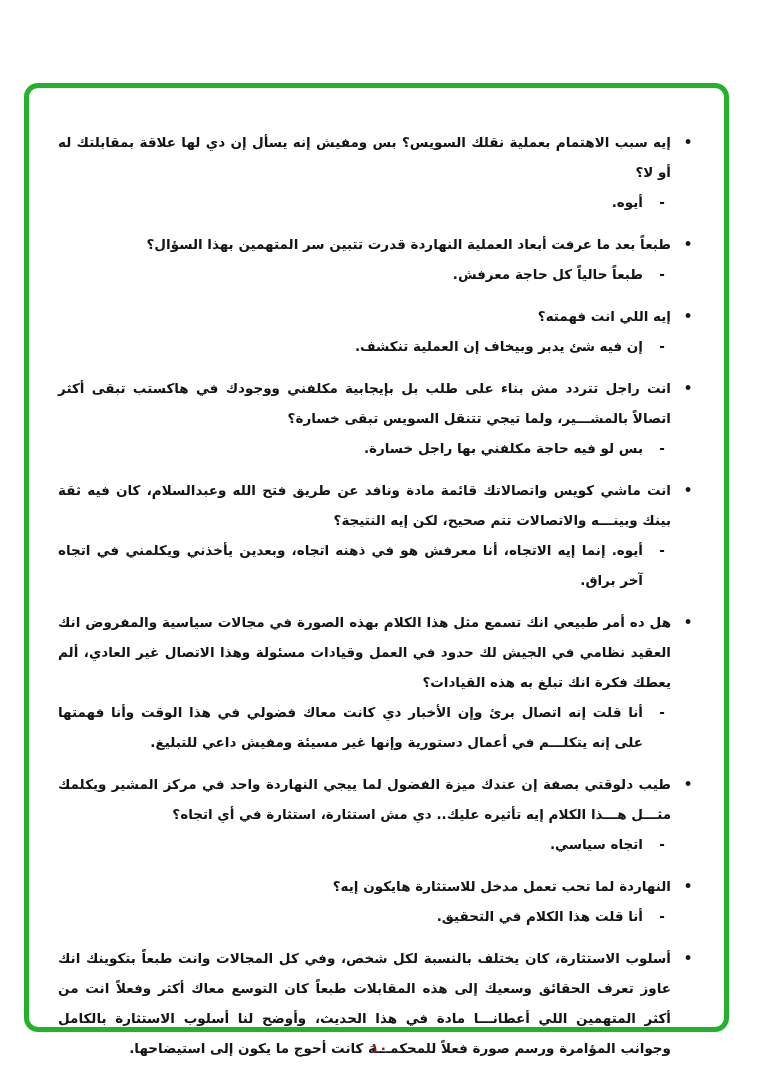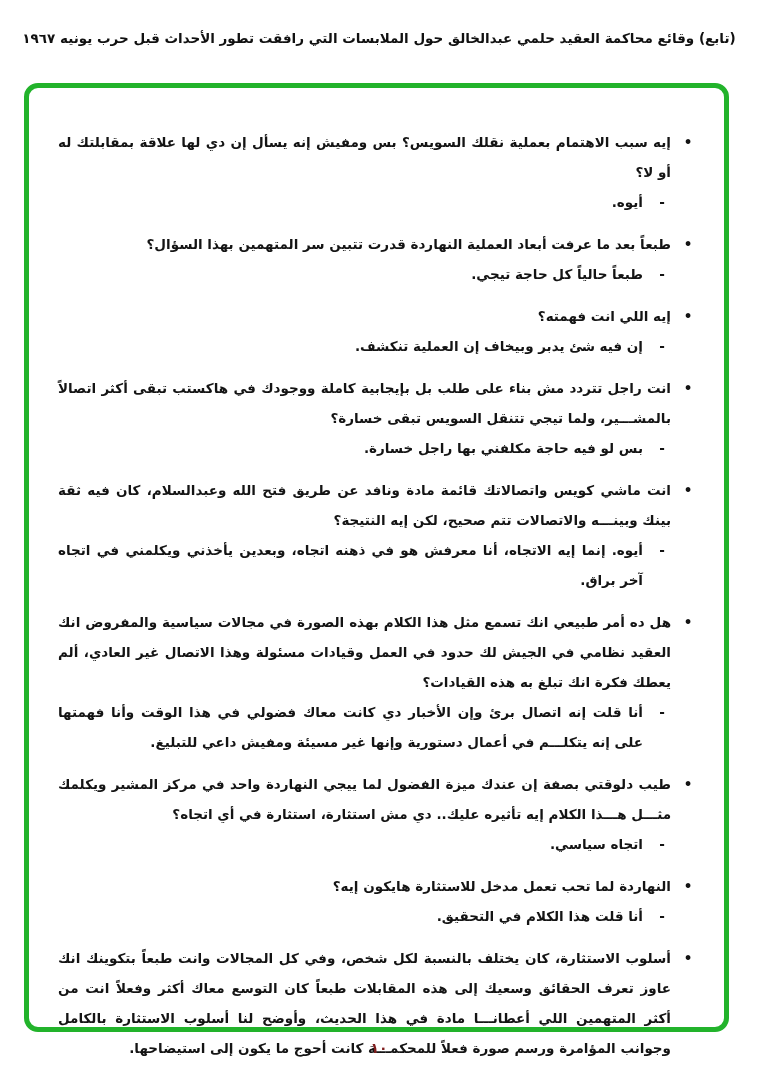--- a/index.html
+++ b/index.html
@@ -87,23 +87,20 @@
     font-weight: bold;
     color: #7f1d1d;
     direction: rtl;
   }
 </style>
 </head>
 <body>
 
 <div class="page">
 
-  <div class="header">
-    <span>(تابع) وقائع محاكمة العقيد حلمي عبدالخالق حول الملابسات التي رافقت تطور الأحداث قبل حرب يونيه ١٩٦٧</span>
-  </div>
 
   <div class="frame"></div>
 
   <div class="content">
 
     <div class="qa-block">
       <div class="q-row">
         <span class="marker">•</span>
         <div class="q-text">إيه سبب الاهتمام بعملية نقلك السويس؟ بس ومفيش إنه يسأل إن دي لها علاقة بمقابلتك له أو لا؟</div>
       </div>
@@ -113,39 +110,39 @@
       </div>
     </div>
 
     <div class="qa-block">
       <div class="q-row">
         <span class="marker">•</span>
         <div class="q-text">طبعاً بعد ما عرفت أبعاد العملية النهاردة قدرت تتبين سر المتهمين بهذا السؤال؟</div>
       </div>
       <div class="a-row">
         <span class="marker">-</span>
-        <div class="a-text">طبعاً حالياً كل حاجة تيجي.</div>
+        <div class="a-text">طبعاً حالياً كل حاجة معرفش.</div>
       </div>
     </div>
 
     <div class="qa-block">
       <div class="q-row">
         <span class="marker">•</span>
         <div class="q-text">إيه اللي انت فهمته؟</div>
       </div>
       <div class="a-row">
         <span class="marker">-</span>
         <div class="a-text">إن فيه شئ يدبر وبيخاف إن العملية تنكشف.</div>
       </div>
     </div>
 
     <div class="qa-block">
       <div class="q-row">
         <span class="marker">•</span>
-        <div class="q-text">انت راجل تتردد مش بناء على طلب بل بإيجابية كاملة ووجودك في هاكستب تبقى أكثر اتصالاً بالمشـــير، ولما تيجي تتنقل السويس تبقى خسارة؟</div>
+        <div class="q-text">انت راجل تتردد مش بناء على طلب بل بإيجابية مكلفني ووجودك في هاكستب تبقى أكثر اتصالاً بالمشـــير، ولما تيجي تتنقل السويس تبقى خسارة؟</div>
       </div>
       <div class="a-row">
         <span class="marker">-</span>
         <div class="a-text">بس لو فيه حاجة مكلفني بها راجل خسارة.</div>
       </div>
     </div>
 
     <div class="qa-block">
       <div class="q-row">
         <span class="marker">•</span>

